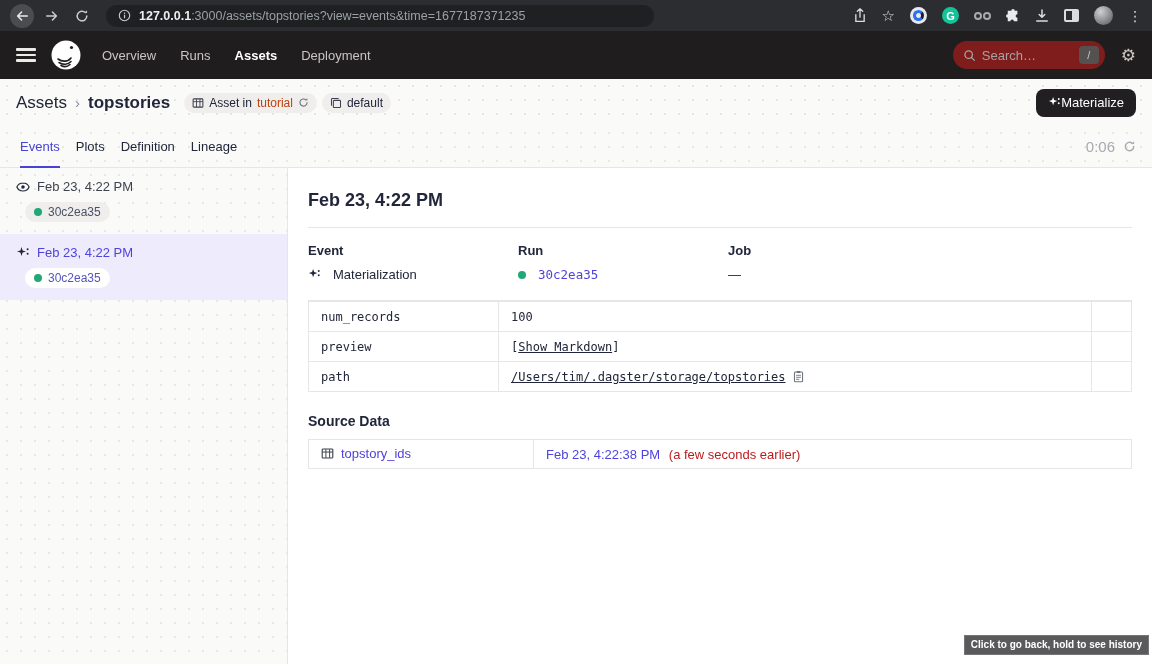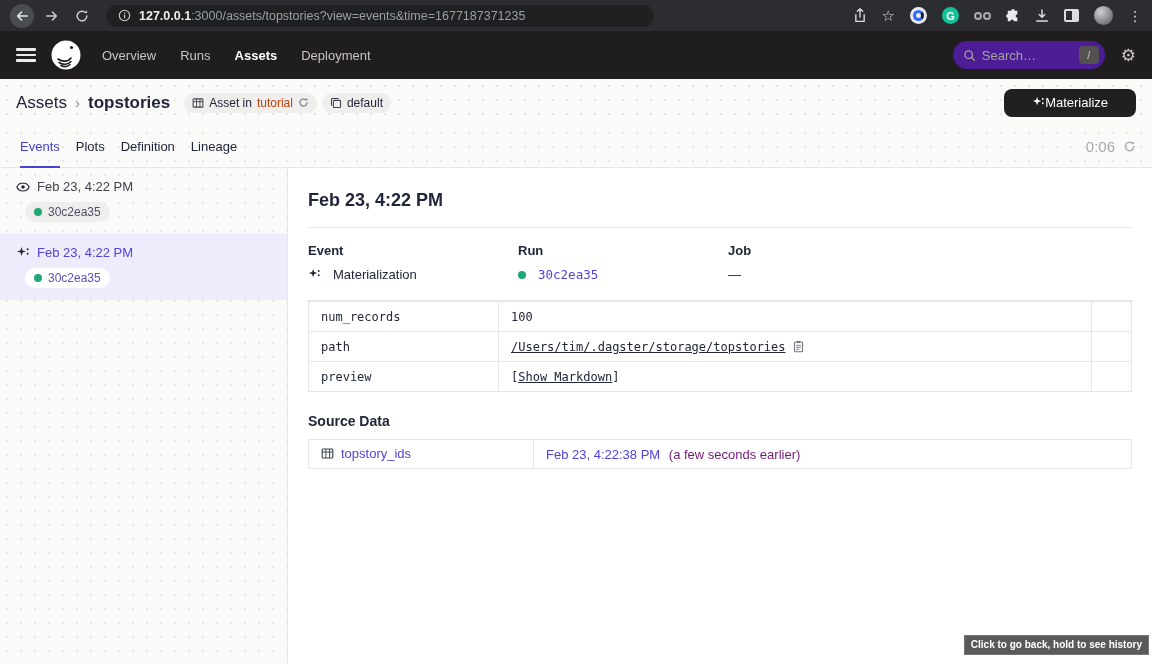--- a/index.html
+++ b/index.html
@@ -28,38 +28,38 @@
   .sidebar-toggle::after { content:""; position:absolute; top:0; right:0; bottom:0; width:5px; background:#DADCE0; }
 
   
   .topnav { height:48px; background:#1F1D1D; display:flex; align-items:center; padding:0 16px; }
   .hamburger { width:20px; display:flex; flex-direction:column; gap:3px; margin-right:14px; }
   .hamburger i { height:2.5px; background:#EDEBEA; border-radius:1px; display:block; }
   .logo { width:32px; height:32px; flex:none; }
   .nav-links { display:flex; gap:24px; margin-left:20px; font-size:13px; }
   .nav-link { color:#C9C5C4; text-decoration:none; }
   .nav-link.active { color:#fff; font-weight:bold; }
-  .search-pill { margin-left:auto; width:152px; height:28px; background:#4c1d95; border-radius:14px; display:flex; align-items:center; padding:0 6px 0 10px; gap:6px; }
+  .search-pill { margin-left:auto; width:152px; height:28px; background:#7f1d1d; border-radius:14px; display:flex; align-items:center; padding:0 6px 0 10px; gap:6px; }
   .search-placeholder { color:#A6A2A1; font-size:13px; flex:1; }
   .slash-badge { width:20px; height:18px; background:#555150; border-radius:4px; color:#C9C5C4; font-size:11px; display:flex; align-items:center; justify-content:center; }
   .gear { color:#C9C5C4; font-size:17px; margin-left:16px; line-height:1; }
 
   
   .dotted { background-color:#FAFAF8; background-image:radial-gradient(#E9E6E2 1px, transparent 1.2px); background-size:14px 14px; }
   .page-header { padding:0 16px; }
   .breadcrumb-row { height:47px; display:flex; align-items:center; }
   .breadcrumb { font-size:17px; color:#21263A; display:flex; align-items:center; gap:8px; }
   .crumb-root { color:#21263A; text-decoration:none; }
   .crumb-sep { color:#8A8D98; font-size:15px; }
   .crumb-current { font-weight:bold; }
   .tags { display:flex; gap:5px; margin-left:14px; }
   .tag { background:#EFEEEC; border-radius:10px; height:20px; padding:0 8px; font-size:12px; color:#21263A; display:inline-flex; align-items:center; gap:5px; }
   .tag .link { color:#c2410c; }
   .tag svg { color:#3F4350; }
-  .materialize-btn { margin-left:auto; background:#211F22; color:#fff; border:none; height:28px; padding:0 28px; border-radius:8px; font-size:13px; display:flex; align-items:center; gap:0; cursor:pointer; }
+  .materialize-btn { margin-left:auto; background:#211F22; color:#fff; border:none; height:28px; padding:0 12px; border-radius:8px; font-size:13px; display:flex; align-items:center; gap:0; cursor:pointer; }
   .tabs-row { display:flex; align-items:flex-end; gap:16px; border-bottom:1px solid #E8E6E4; height:42px; padding:0 20px; position:relative; }
   .tab { font-size:13px; color:#21263A; padding-bottom:12px; text-decoration:none; border-bottom:2px solid transparent; margin-bottom:-1px; }
   .tab.active { color:#4643D3; border-bottom-color:#4643D3; }
   .timer { position:absolute; right:16px; bottom:12px; display:flex; align-items:center; gap:8px; color:#A8AAB1; font-size:15px; }
 
   
   .content { display:flex; height:496px; }
   .sidebar { width:288px; flex:none; border-right:1px solid #E8E6E4; }
   .event-item { padding:11px 16px 12px 16px; cursor:pointer; }
   .event-item.selected { background:#EDEBFC; }
@@ -84,21 +84,21 @@
   td.kv-key { width:190px; color:#6E737C; }
   td.kv-spacer { width:40px; }
   .mono-link { color:#21263A; text-decoration:underline; font-family:"DejaVu Sans Mono", monospace; }
   .copy-icon { color:#6E737C; margin-left:6px; vertical-align:-2px; }
   table.src { width:100%; border-collapse:collapse; }
   table.src td { border:1px solid #E8E6E4; height:29px; padding:0 12px; font-size:13px; }
   td.src-asset { width:225px; }
   .asset-link { color:#4F43DD; text-decoration:none; display:inline-flex; align-items:center; gap:7px; }
   .asset-link svg { color:#3F4350; }
   .src-time { color:#4F43DD; }
-  .src-rel { color:#701a75; margin-left:5px; }
+  .src-rel { color:#b91c1c; margin-left:5px; }
 
   .back-tooltip { position:absolute; right:3px; bottom:12px; background:#5A5A5C; border:1px solid #757577; color:#fff; font-size:10px; font-weight:bold; padding:3px 6px 4px 6px; white-space:nowrap; }
 </style>
 </head>
 <body>
 
 <div class="chrome">
   <div class="chrome-btn back-hover">
     <svg width="14" height="14" viewBox="0 0 16 16">
         <path d="M14 8H3M7.5 3.5 3 8l4.5 4.5" stroke="currentColor" stroke-width="1.8" fill="none" stroke-linecap="round" stroke-linejoin="round"></path>
@@ -297,31 +297,31 @@
     <hr class="divider" style="margin-top:0;">
 
     <table class="kv">
       <tbody>
           <tr>
         <td class="kv-key">num_records</td>
         <td>100</td>
         <td class="kv-spacer"></td>
       </tr>
       <tr>
+        <td class="kv-key">preview</td>
+        <td><span>[</span><a href="#" class="mono-link">Show Markdown</a><span>]</span></td>
+        <td class="kv-spacer"></td>
+      </tr>
+      <tr>
         <td class="kv-key">path</td>
         <td><a href="#" class="mono-link">/Users/tim/.dagster/storage/topstories</a><svg class="copy-icon" width="13" height="13" viewBox="0 0 16 16">
                 <rect x="3" y="2.5" width="10" height="12" rx="1.2" stroke="currentColor" stroke-width="1.3" fill="none"></rect>
                 <rect x="5.8" y="1.2" width="4.4" height="2.6" rx="0.8" fill="currentColor"></rect>
                 <path d="M5.5 6.5h5M5.5 9h5M5.5 11.5h3" stroke="currentColor" stroke-width="1.1" stroke-linecap="round"></path>
               </svg></td>
-        <td class="kv-spacer"></td>
-      </tr>
-      <tr>
-        <td class="kv-key">preview</td>
-        <td><span>[</span><a href="#" class="mono-link">Show Markdown</a><span>]</span></td>
         <td class="kv-spacer"></td>
       </tr>
     </tbody>
       </table>
 
     <h3 class="section-heading">Source Data</h3>
     <table class="src">
       <tbody>
           <tr>
         <td class="src-asset">

